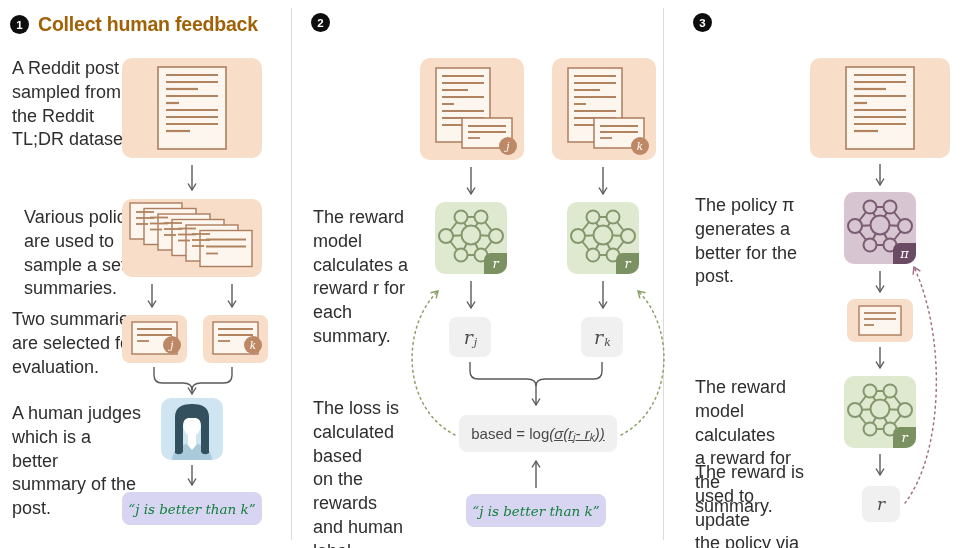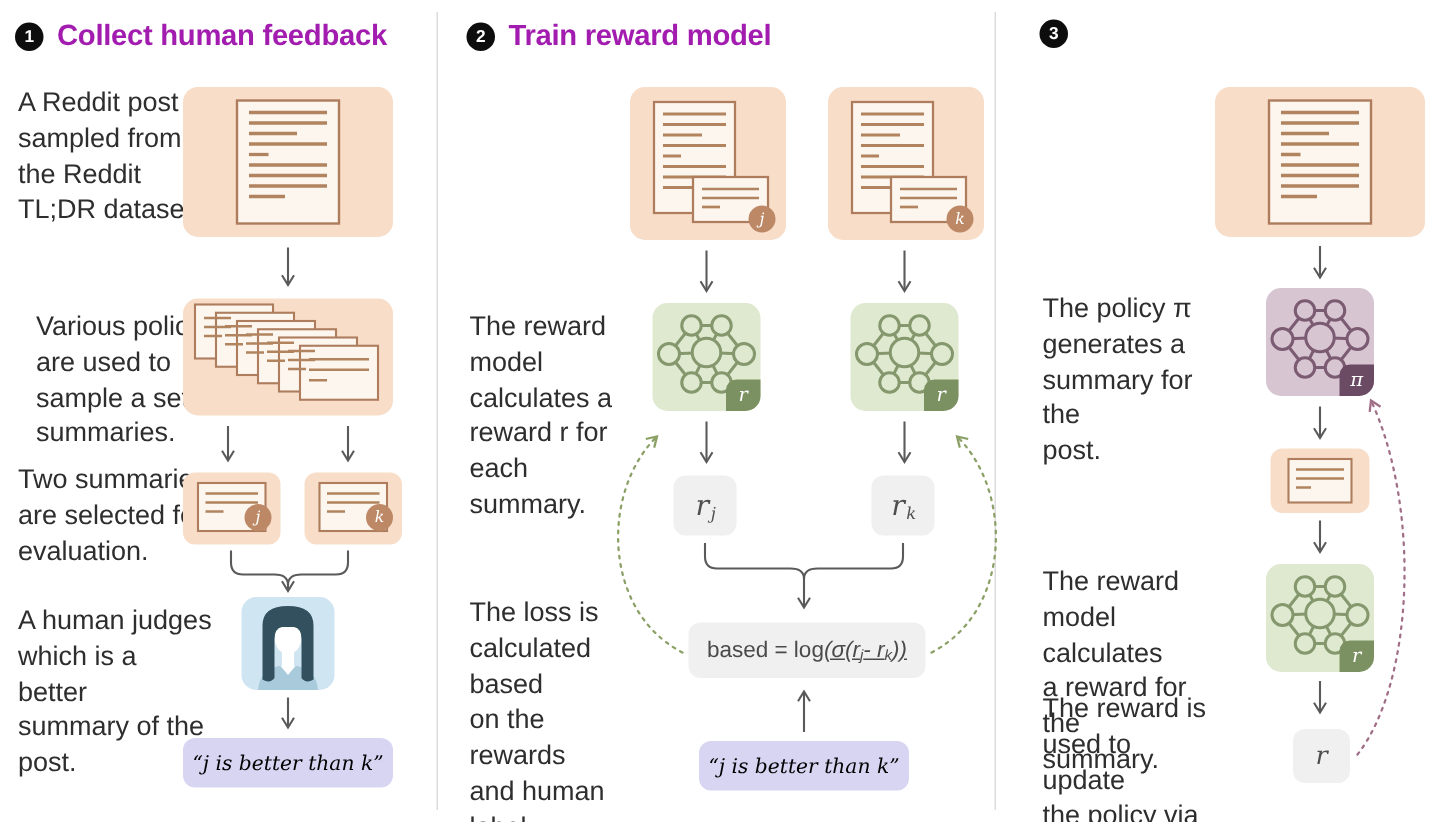--- a/index.html
+++ b/index.html
@@ -2,40 +2,40 @@
 <html><head>
 <meta charset="utf-8">
 <style>
   html,body{margin:0;padding:0;background:#fff;}
   #canvas{position:relative;width:963px;height:548px;background:#ffffff;
           font-family:"Liberation Sans",sans-serif;overflow:hidden;}
   .divider{position:absolute;top:8px;height:532px;width:1px;background:#dcdcdc;}
   .hdr{position:absolute;display:flex;align-items:center;gap:9px;}
   .hdr .num{width:19px;height:19px;border-radius:50%;background:#0d0d0d;color:#fff;
             font-weight:700;font-size:11.5px;display:flex;align-items:center;justify-content:center;}
-  .hdr .t{font-size:19.5px;font-weight:700;color:#a21caf;letter-spacing:-0.2px;white-space:nowrap;}
+  .hdr .t{font-size:19.5px;font-weight:700;color:#a16207;letter-spacing:-0.2px;white-space:nowrap;}
   .step{position:absolute;font-size:18px;line-height:1.32;color:#2e2e2e;white-space:pre-line;width:130px;}
   .peach{position:absolute;background:#f8ddc8;border-radius:10px;}
   .nnbox{position:absolute;width:72px;height:72px;border-radius:10px;}
   .nn-green{background:#dfe9d0;}
   .nn-mauve{background:#d7c5d1;}
   .badge-sq{position:absolute;right:0;bottom:0;width:23px;height:21px;display:flex;align-items:center;
             justify-content:center;color:#fff;font-family:"DejaVu Serif",serif;font-style:italic;
             font-size:13px;border-radius:7px 0 10px 0;}
   .bg-green{background:#7c9161;}
   .bg-mauve{background:#6b4a63;}
   .circ-badge{position:absolute;width:18px;height:18px;border-radius:50%;background:#bd8865;color:#fff;
             display:flex;align-items:center;justify-content:center;font-family:"DejaVu Serif",serif;
             font-style:italic;font-size:10.5px;}
   .graybox{position:absolute;background:#f0f0f0;border-radius:8px;display:flex;align-items:center;
             justify-content:center;color:#4f4f4f;}
   .rvar{font-family:"DejaVu Serif",serif;font-style:italic;font-size:19px;}
   .rsub{font-family:"DejaVu Serif",serif;font-style:italic;font-size:11px;position:relative;top:5px;left:1px;}
   .purple{position:absolute;background:#d8d5f3;border-radius:8px;display:flex;align-items:center;
-            justify-content:center;color:#000000;font-family:"DejaVu Serif",serif;font-style:italic;
+            justify-content:center;color:#15803d;font-family:"DejaVu Serif",serif;font-style:italic;
             font-size:13.5px;}
   .lossbox{position:absolute;background:#f0f0f0;border-radius:8px;display:flex;align-items:center;
             justify-content:center;color:#4a4a4a;font-size:15px;}
   .lv{font-style:italic;text-decoration:underline;}
   .lsub{font-style:italic;font-size:10px;position:relative;top:4px;}
   .overlay{position:absolute;left:0;top:0;pointer-events:none;}
   .human{position:absolute;background:#cfe5f1;border-radius:10px;}
 </style>
 </head>
 <body>
@@ -148,21 +148,20 @@
       <path d="M14,55 V19 Q14,6 31,6 Q48,6 48,19 V55 Q43,58 40,54 L40,28 Q40,21 35,20 L27,20 Q22,21 22,28 L22,54 Q19,58 14,55 Z" fill="#32505d"></path>
     </svg>
   </div>
 
   <div class="purple" style="left:122px;top:492px;width:140px;height:33px;">
     <span>“j is better than k”</span>
   </div>
 
   <div class="hdr" style="left:311px;top:13px;">
     <div class="num">2</div>
-    <div class="t">Train reward model</div>
   </div>
 
   <div class="step" style="left:313px;top:206px;width:110px;">The reward
 model
 calculates a
 reward r for
 each summary.</div>
   <div class="step" style="left:313px;top:397px;width:115px;">The loss is
 calculated based
 on the rewards
@@ -295,21 +294,21 @@
   <div class="purple" style="left:466px;top:494px;width:140px;height:33px;">
     <span>“j is better than k”</span>
   </div>
 
   <div class="hdr" style="left:693px;top:13px;">
     <div class="num">3</div>
   </div>
 
   <div class="step" style="left:695px;top:194px;width:115px;">The policy π
 generates a
-summary for the
+better for the
 post.</div>
   <div class="step" style="left:695px;top:376px;width:115px;">The reward
 model calculates
 a reward for the
 summary.</div>
   <div class="step" style="left:695px;top:461px;width:110px;">The reward is
 used to update
 the policy via
 PPO.</div>
 

